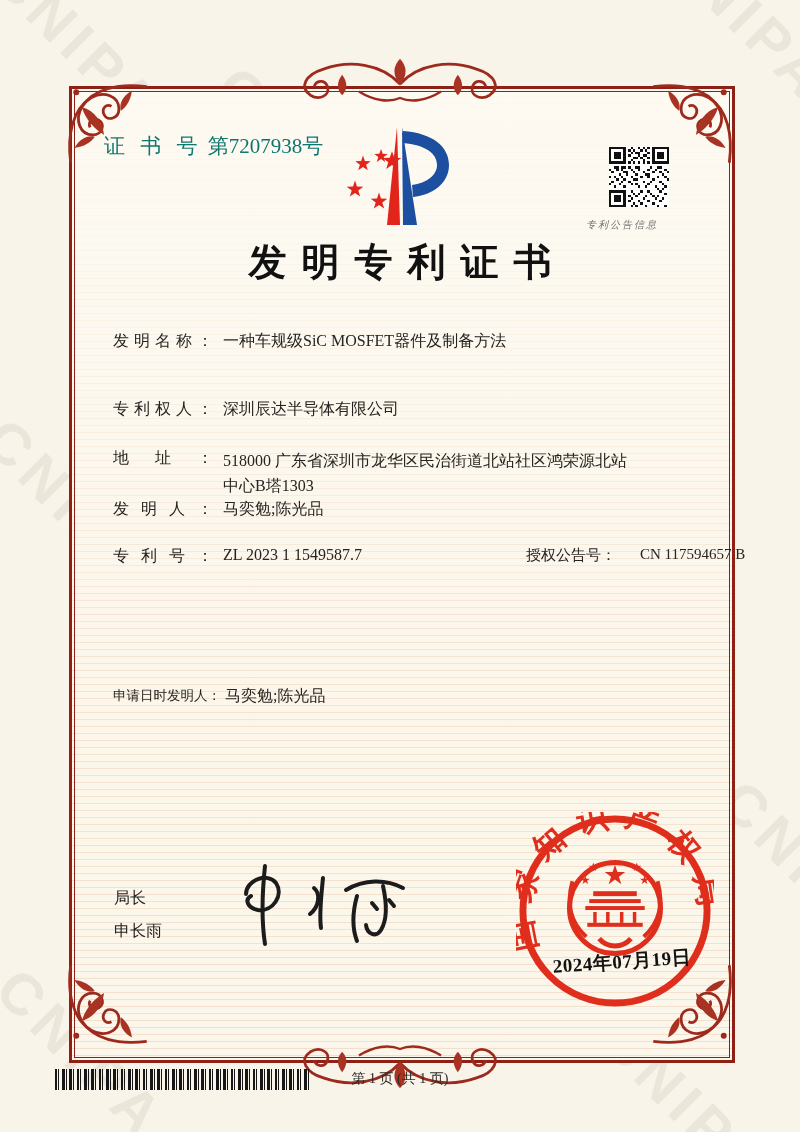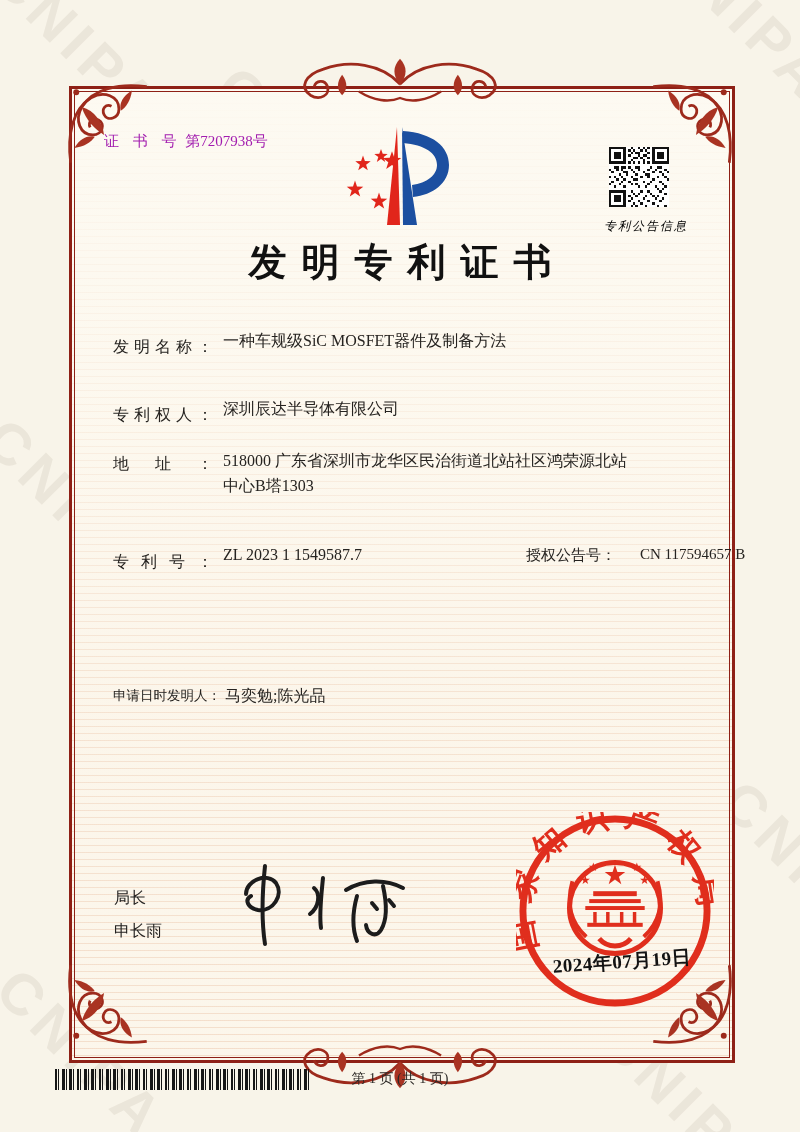--- a/index.html
+++ b/index.html
@@ -35,37 +35,37 @@
   }
 
   .orn{position:absolute;z-index:3;pointer-events:none;}
   .flip-x{transform:scaleX(-1);}
   .flip-y{transform:scaleY(-1);}
   .flip-xy{transform:scale(-1,-1);}
 
   .content{position:absolute;inset:0;z-index:4;}
 
   
-  .cert-no{position:absolute;left:104px;top:132px;font-size:15px;color:#a21caf;}
+  .cert-no{position:absolute;left:104px;top:132px;font-size:21px;color:#0f766e;}
   .cert-no .sp{letter-spacing:5px;}
   .logo{position:absolute;left:341px;top:121px;width:120px;height:106px;}
   .qr{position:absolute;left:609px;top:147px;width:60px;height:60px;}
   .qr-caption{
-    position:absolute;left:586px;top:218px;width:120px;text-align:center;
-    font-size:12px;letter-spacing:2px;color:#000000;font-style:italic;
+    position:absolute;left:586px;top:218px;width:120px;
+    font-size:10px;letter-spacing:2px;color:#737373;font-style:italic;
   }
   .title{
     position:absolute;left:0;right:0;top:237px;text-align:center;
     font-size:38px;font-weight:bold;color:#111;
     letter-spacing:15px;text-indent:15px;
   }
 
   
   .row{position:absolute;left:113px;font-size:16px;white-space:nowrap;color:#262320;}
-  .lbl-j{display:inline-block;width:100px;text-align:justify;text-align-last:justify;vertical-align:top;margin-top:6px;}
+  .lbl-j{display:inline-block;width:100px;text-align:justify;text-align-last:justify;vertical-align:top;}
   .lbl-s{font-size:13.5px;display:inline-block;width:102px;vertical-align:baseline;}
   .val{margin-left:6px;display:inline-block;vertical-align:top;}
   .addr-val{line-height:25px;white-space:normal;width:430px;}
   .col-r{position:absolute;left:413px;top:0;font-size:15px;}
   .col-r .val{margin-left:24px;}
 
   
   .statement{
     position:absolute;left:82px;right:82px;top:766px;
     font-size:15px;line-height:30px;color:#211e1b;text-align:center;
@@ -219,20 +219,24 @@
   <div class="row" style="top:399px">
     <span class="lbl-j">专利权人：</span>
     <span class="val">深圳辰达半导体有限公司</span>
   </div>
 
   <div class="row" style="top:448px">
     <span class="lbl-j">地址：</span>
     <span class="val addr-val"><span>518000 广东省深圳市龙华区民治街道北站社区鸿荣源北站</span><br><span>中心B塔1303</span></span>
   </div>
 
+  <div class="row" style="top:499px">
+    <span class="lbl-j">发明人：</span>
+    <span class="val">马奕勉;陈光品</span>
+  </div>
 
   <div class="row" style="top:546px">
     <span class="lbl-j">专利号：</span>
     <span class="val">ZL 2023 1 1549587.7</span>
     <span class="col-r"><span>授权公告号：</span><span class="val">CN 117594657 B</span></span>
   </div>
 
 
 
   <div class="row" style="top:686px">

